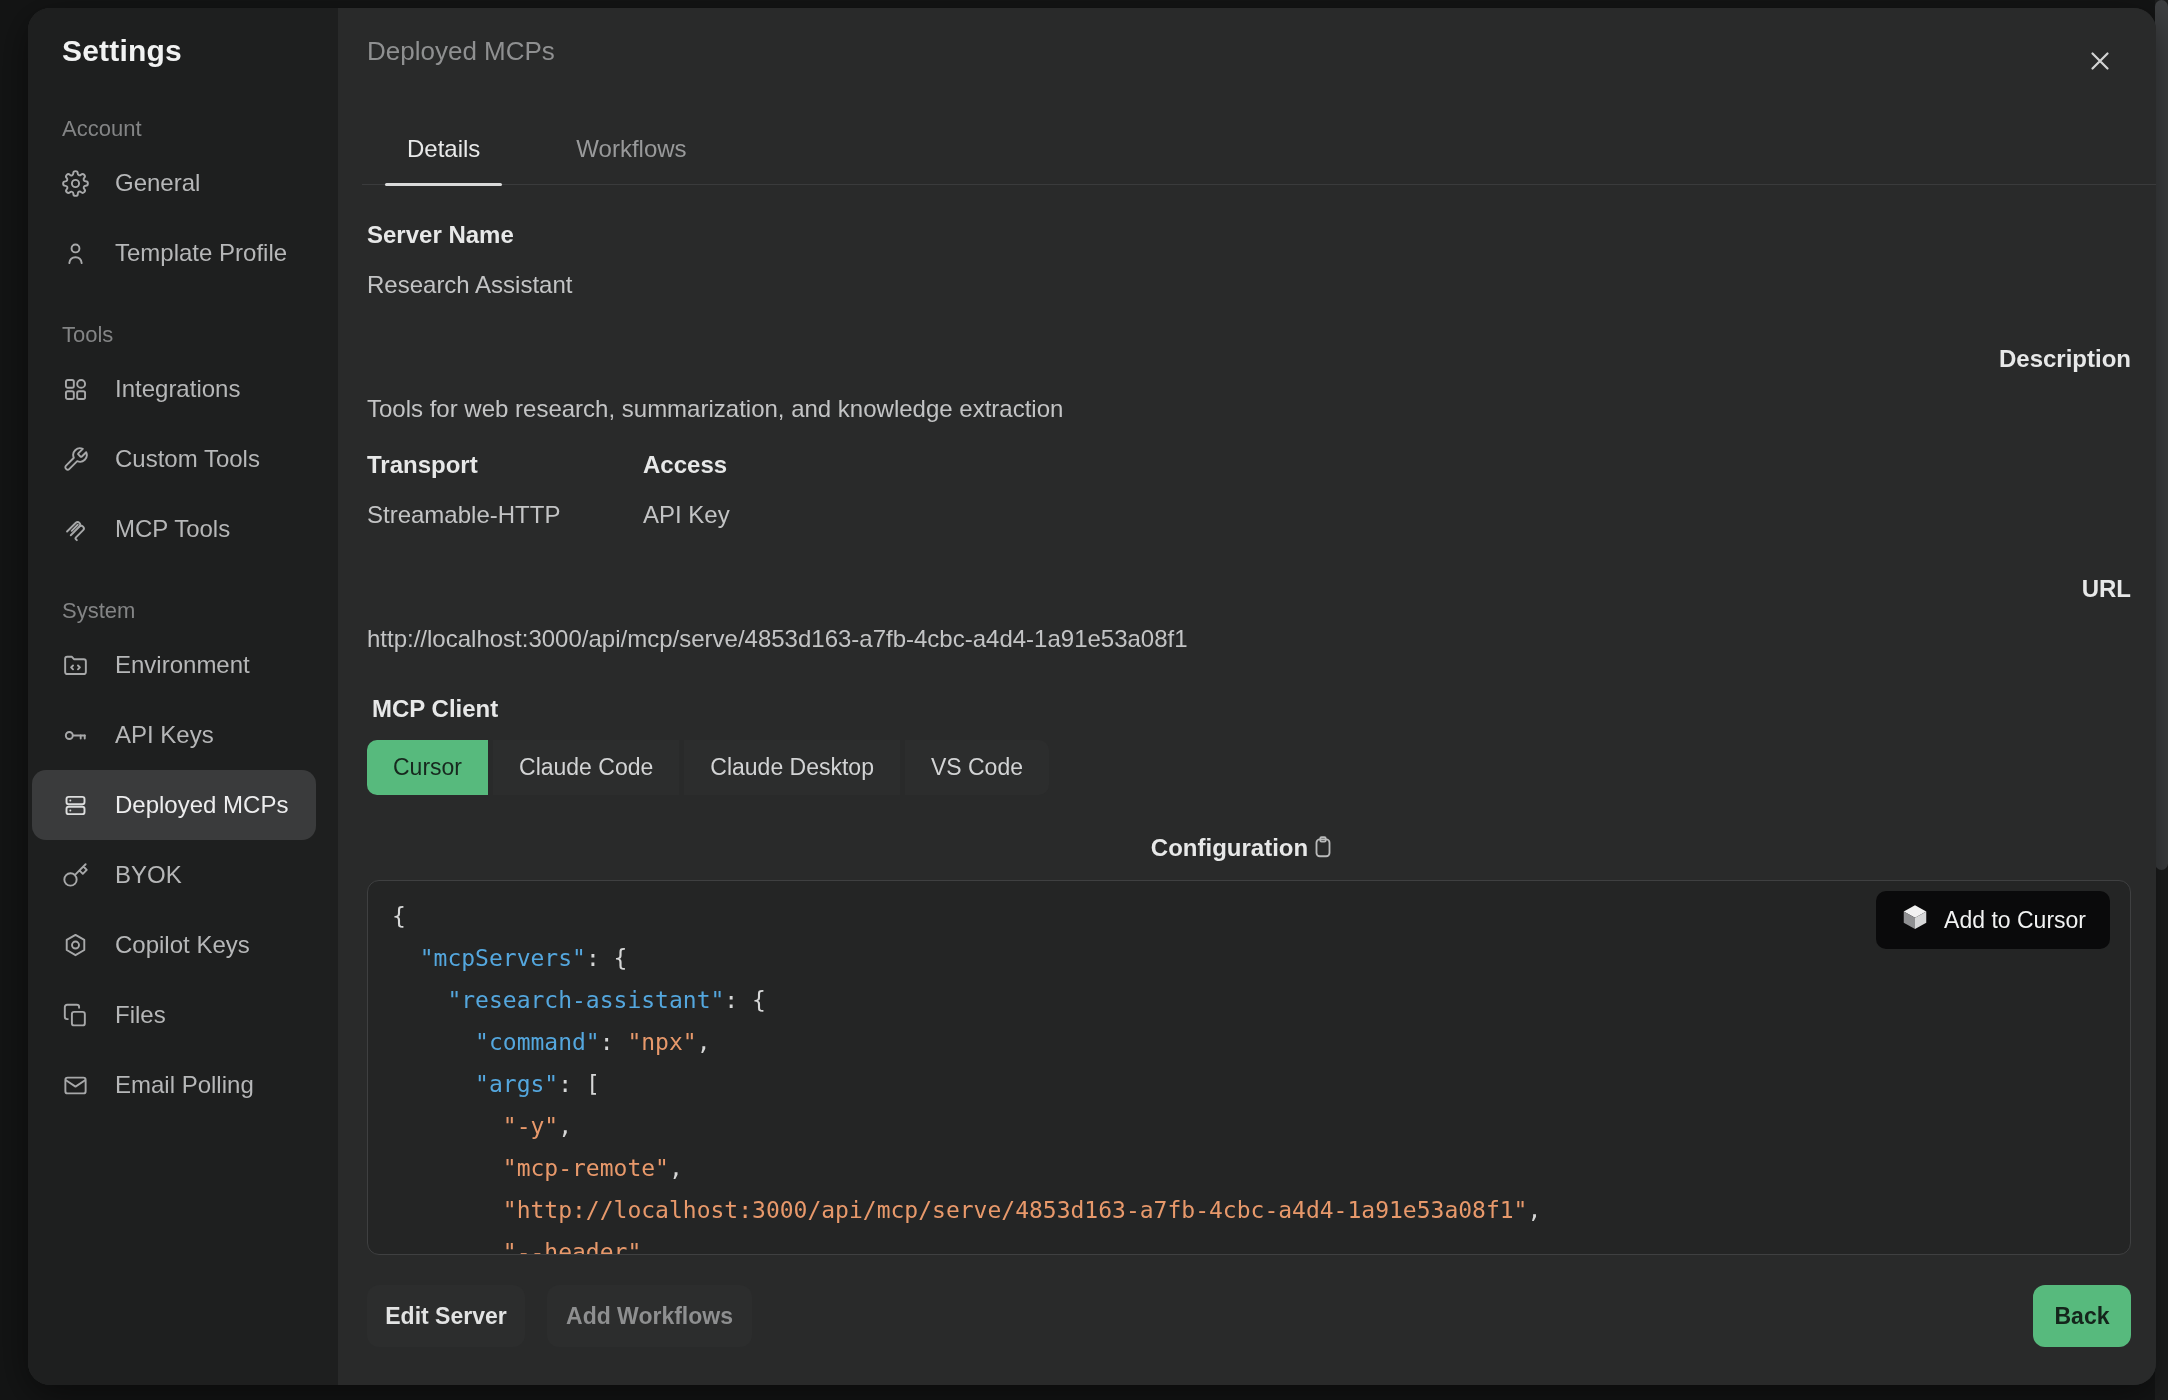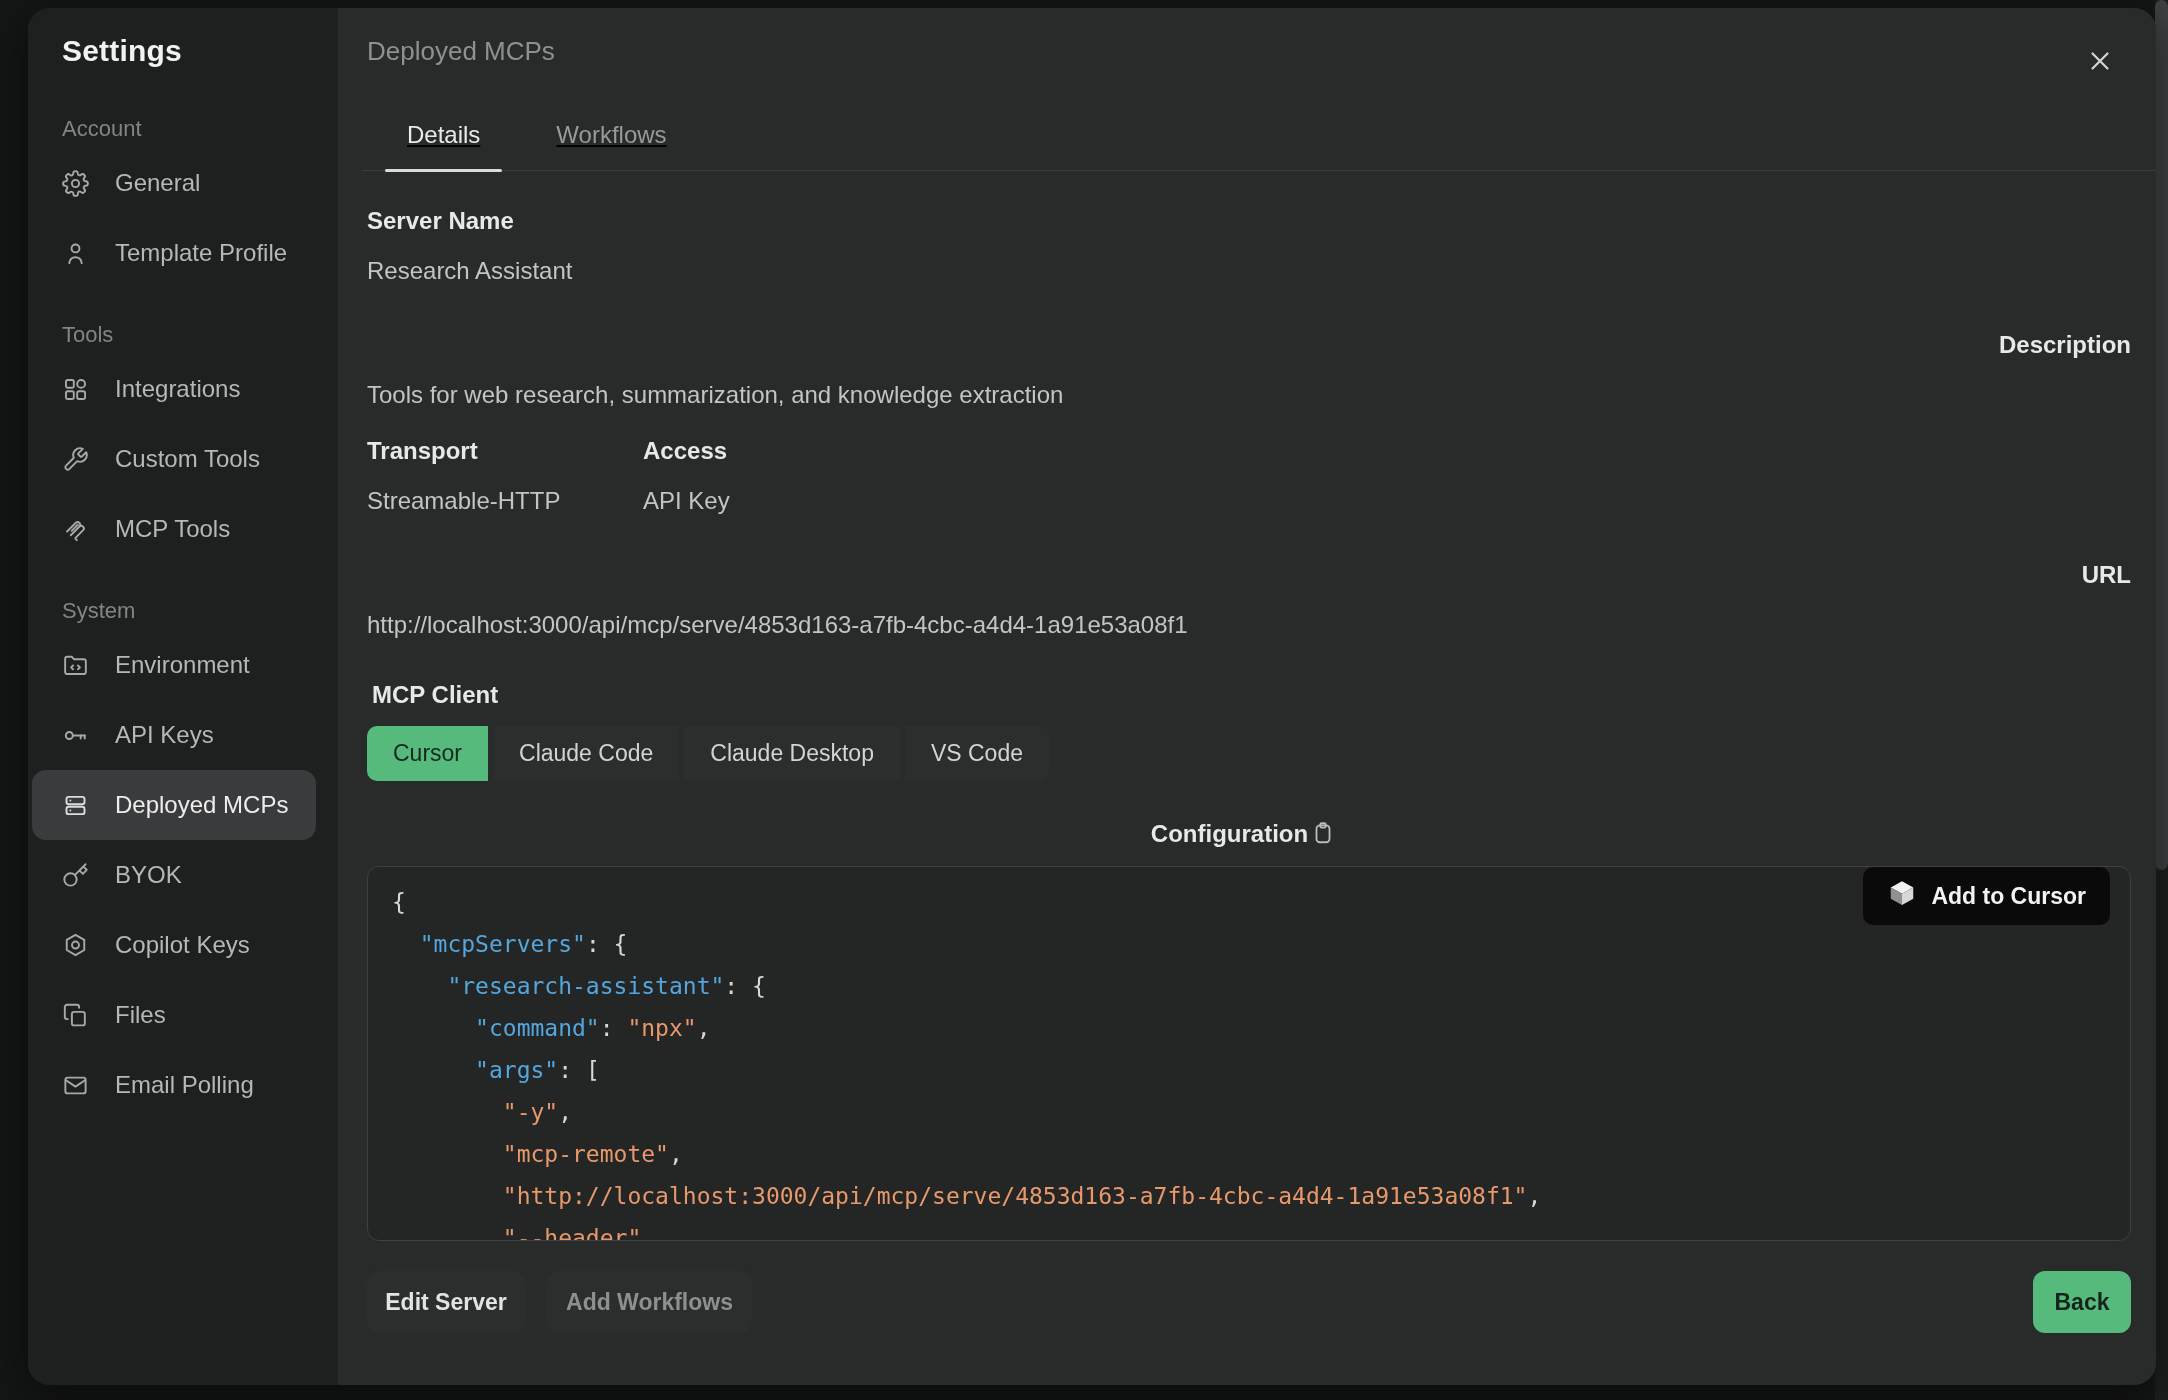--- a/index.html
+++ b/index.html
@@ -29,21 +29,21 @@
   .side-icon svg { width:100%; height:100%; }
 
   
   .main { flex:1; position:relative; background:#292a2a; padding:0 25px 0 29px;
           display:flex; flex-direction:column; }
   .m-title { margin-top:28px; font-size:26px; color:#8f9091; }
   .close-btn { position:absolute; top:34px; right:36px; width:40px; height:40px; background:none; border:none;
                color:#d2d3d3; cursor:pointer; display:flex; align-items:center; justify-content:center; }
   .close-btn svg { width:30px; height:30px; }
 
-  .tabs { display:flex; gap:32px; margin-top:54px; position:relative; padding-left:18px;text-decoration:underline; }
+  .tabs { display:flex; gap:52px; margin-top:68px; position:relative; padding-left:18px; }
   .tabs::after { content:''; position:absolute; left:-5px; right:-25px; bottom:0; height:1px; background:#3a3b3c; }
   .tab { padding:0 22px 22px; font-size:24px; color:#98999a; position:relative; background:none; border:none;
          cursor:pointer; font-family:inherit; }
   .tab.active { color:#e9eaea; font-weight:500; }
   .tab.active::after { content:''; position:absolute; left:0; right:0; bottom:-1px; height:3px;
                        background:#d9dada; border-radius:2px; z-index:1; }
 
   .f-label { font-size:24px; font-weight:600; color:#e7e8e8; }
   .f-value { font-size:24px; color:#c3c4c5; }
   .mt-label1 { margin-top:36px; }
@@ -63,23 +63,23 @@
   .config-row { display:flex; justify-content:center; align-items:center; margin-top:38px; padding-left:5px; }
   .copy-btn { background:none; border:none; color:#b9baba; cursor:pointer; width:30px; height:30px; margin-right:14px; }
   .copy-btn svg { width:26px; height:26px; }
 
   .code-wrap { position:relative; margin-top:17px; height:375px; border:1px solid #3f4041;
                border-radius:12px; background:#242525; overflow:hidden; }
   .code { padding:14px 24px; font-family:"DejaVu Sans Mono",monospace; font-size:23px; line-height:42px;
           color:#d6d7d7; white-space:pre; }
   .c-k { color:#54a7de; } .c-s { color:#e8996b; } .c-p { color:#d6d7d7; }
 
-  .add-cursor { position:absolute; top:0; right:20px; height:58px; display:flex; align-items:center; gap:14px;
+  .add-cursor { position:absolute; top:10px; right:20px; height:58px; display:flex; align-items:center; gap:14px;
                 background:#0a0a0b; border:none; border-radius:10px; padding:0 24px; color:#f2f3f3;
-                font-size:23px; font-weight:700; cursor:pointer; font-family:inherit; }
+                font-size:23px; font-weight:400; cursor:pointer; font-family:inherit; }
   .add-cursor svg { width:30px; height:30px; }
 
   .footer { display:flex; align-items:center; gap:22px; margin-top:30px; }
   .btn { height:62px; border:none; border-radius:12px; display:flex; align-items:center; justify-content:center;
          font-size:23px; font-weight:600; cursor:pointer; font-family:inherit; }
   .btn-edit   { width:158px; background:#2c2d2d; color:#e2e3e3; }
   .btn-addwf  { width:205px; background:#2c2d2d; color:#8e8f90; }
   .btn-back   { margin-left:auto; width:98px; background:var(--accent,#57ba7d); color:#14251b; }
 </style>
 </head>

